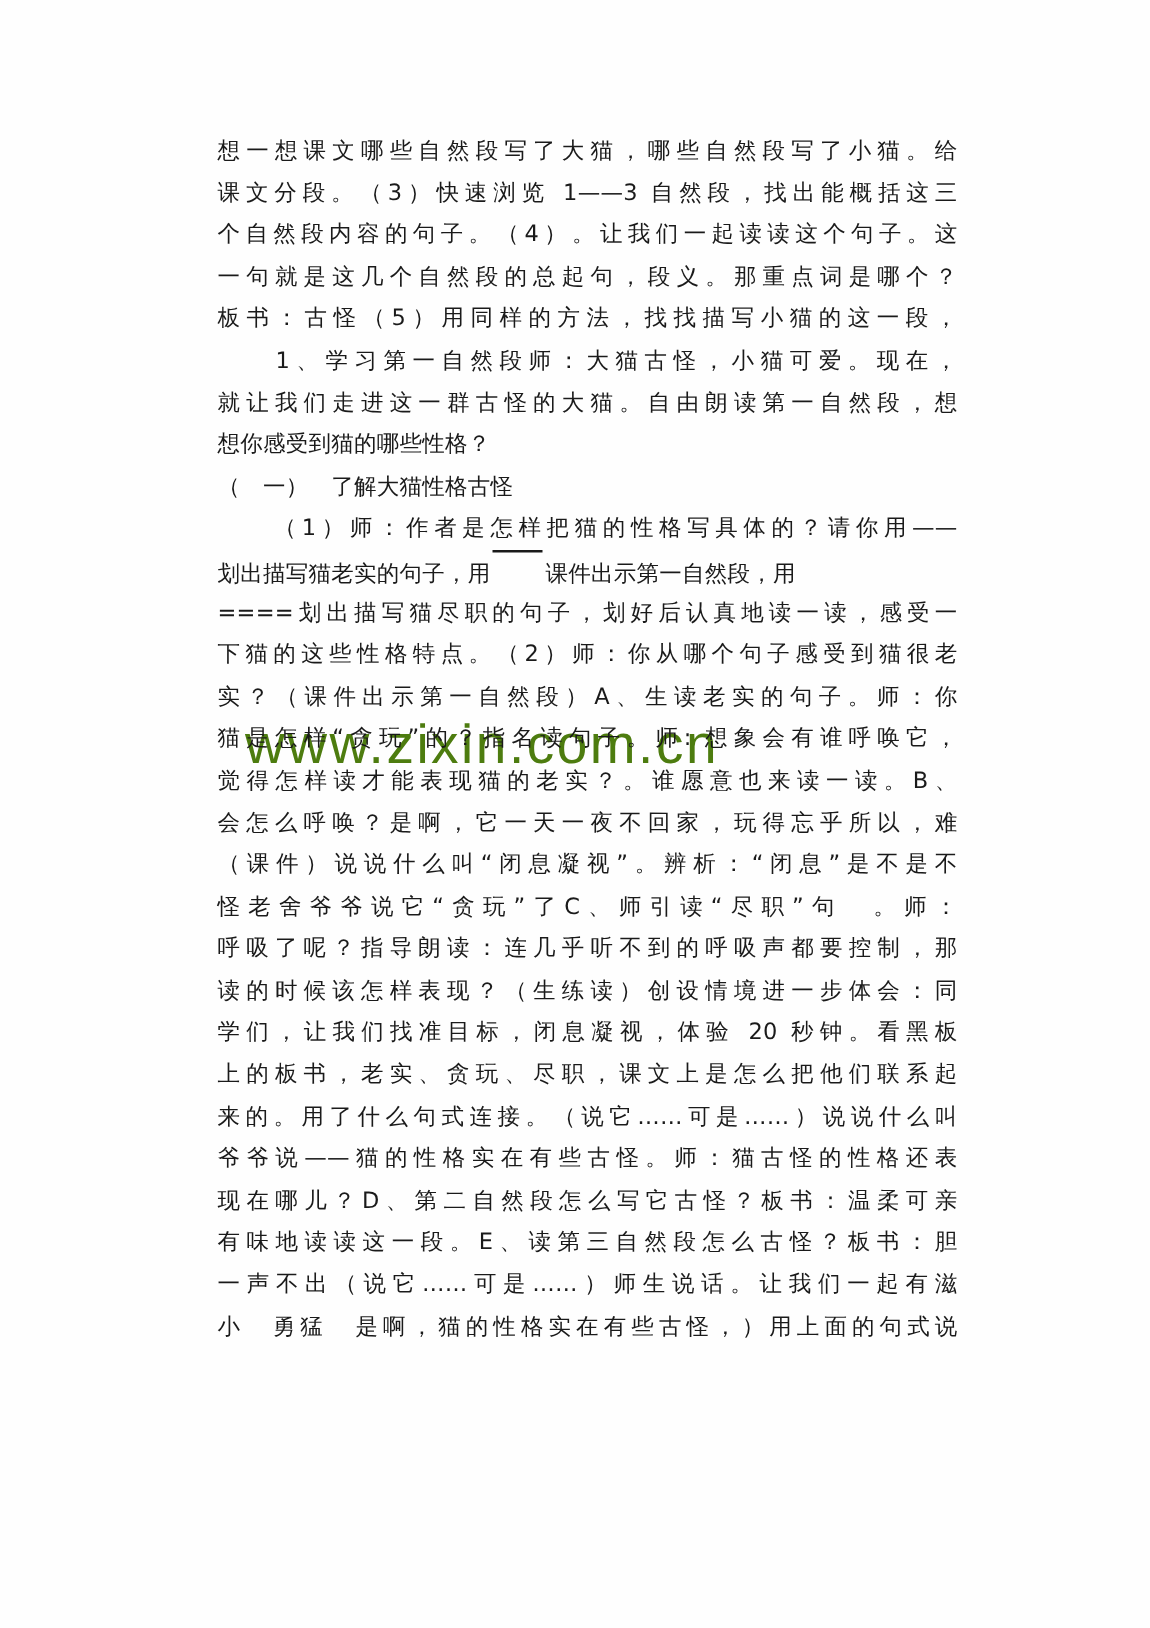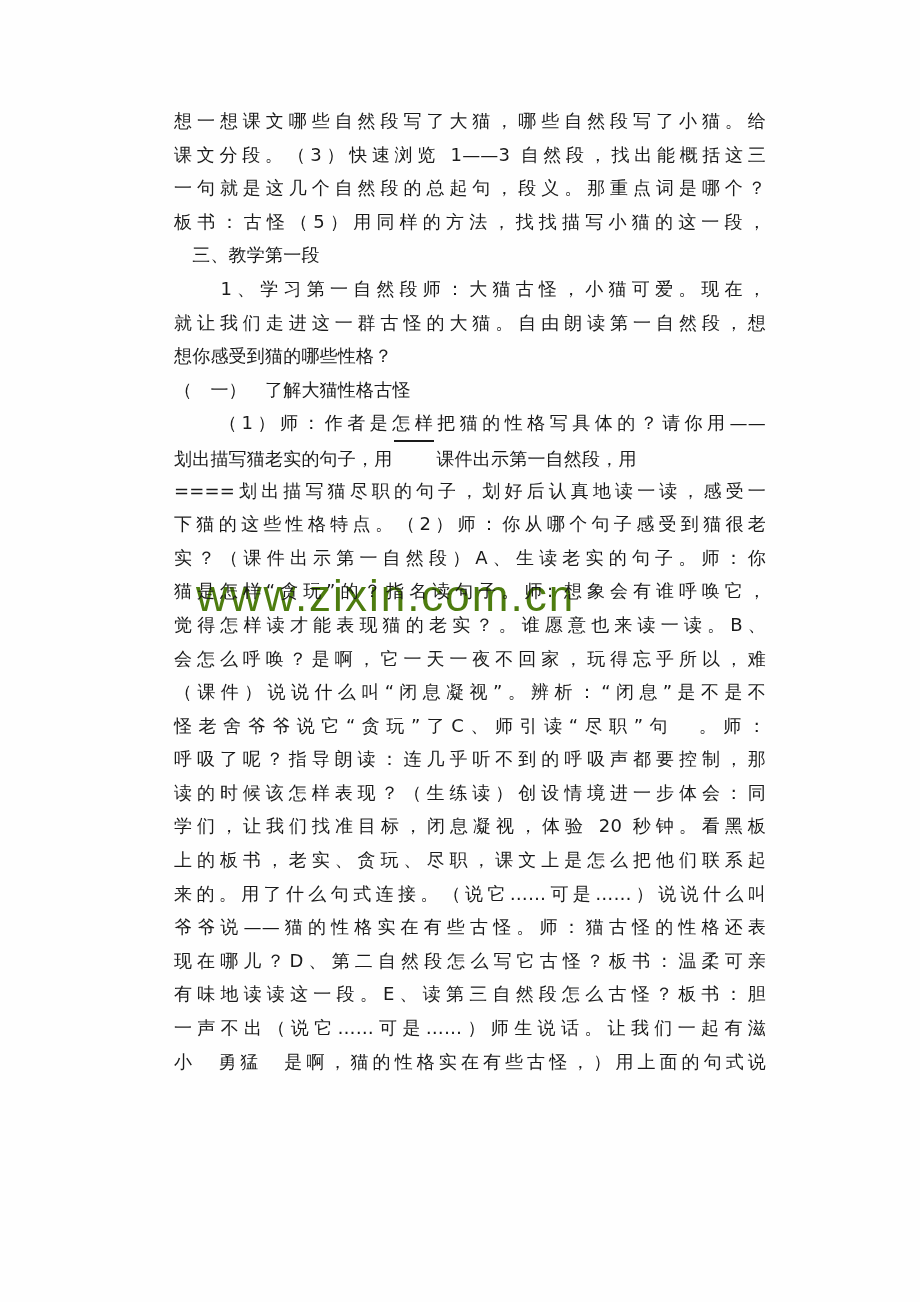--- a/index.html
+++ b/index.html
@@ -76,23 +76,23 @@
 <div id="page">
 
   <div id="paper-texture"></div>
 
   <div id="watermark">www.zixin.com.cn</div>
 
   <div id="text-block">
 
     <div class="doc-line justify">想一想课文哪些自然段写了大猫，哪些自然段写了小猫。给</div>
     <div class="doc-line justify">课文分段。（3）快速浏览 1——3 自然段，找出能概括这三</div>
+    <div class="doc-line justify">个自然段内容的句子。（4）。让我们一起读读这个句子。这</div>
     <div class="doc-line justify">一句就是这几个自然段的总起句，段义。那重点词是哪个？</div>
     <div class="doc-line justify">板书：古怪（5）用同样的方法，找找描写小猫的这一段，</div>
-    <div class="doc-line">　三、教学第一段</div>
     <div class="doc-line justify">　　1、学习第一自然段师：大猫古怪，小猫可爱。现在，</div>
     <div class="doc-line justify">就让我们走进这一群古怪的大猫。自由朗读第一自然段，想</div>
     <div class="doc-line">想你感受到猫的哪些性格？</div>
     <div class="doc-line">（　一）　了解大猫性格古怪</div>
     <div class="doc-line justify">　　（1）师：作者是怎样把猫的性格写具体的？请你用——</div>
 
     <div class="doc-line"><span>划出描写猫老实的句子，用</span><span class="overline-mark"></span><span>课件出示第一自然段，用</span></div>
 
     <div class="doc-line justify">====划出描写猫尽职的句子，划好后认真地读一读，感受一</div>
     <div class="doc-line justify">下猫的这些性格特点。（2）师：你从哪个句子感受到猫很老</div>

